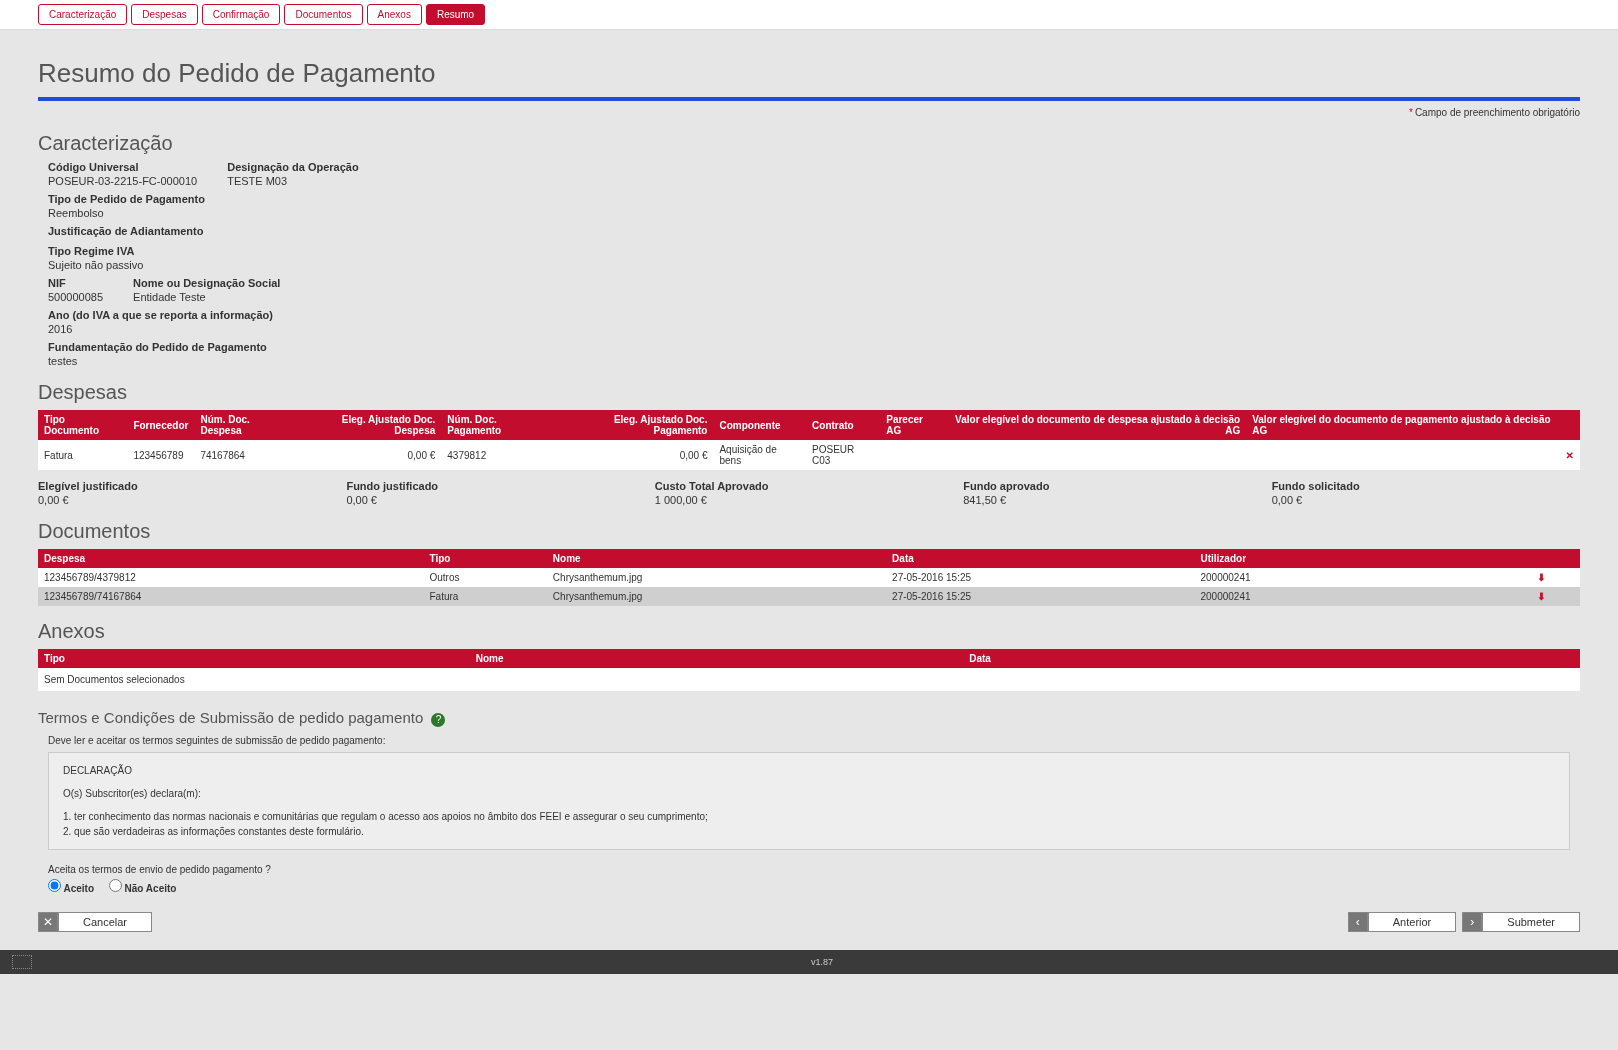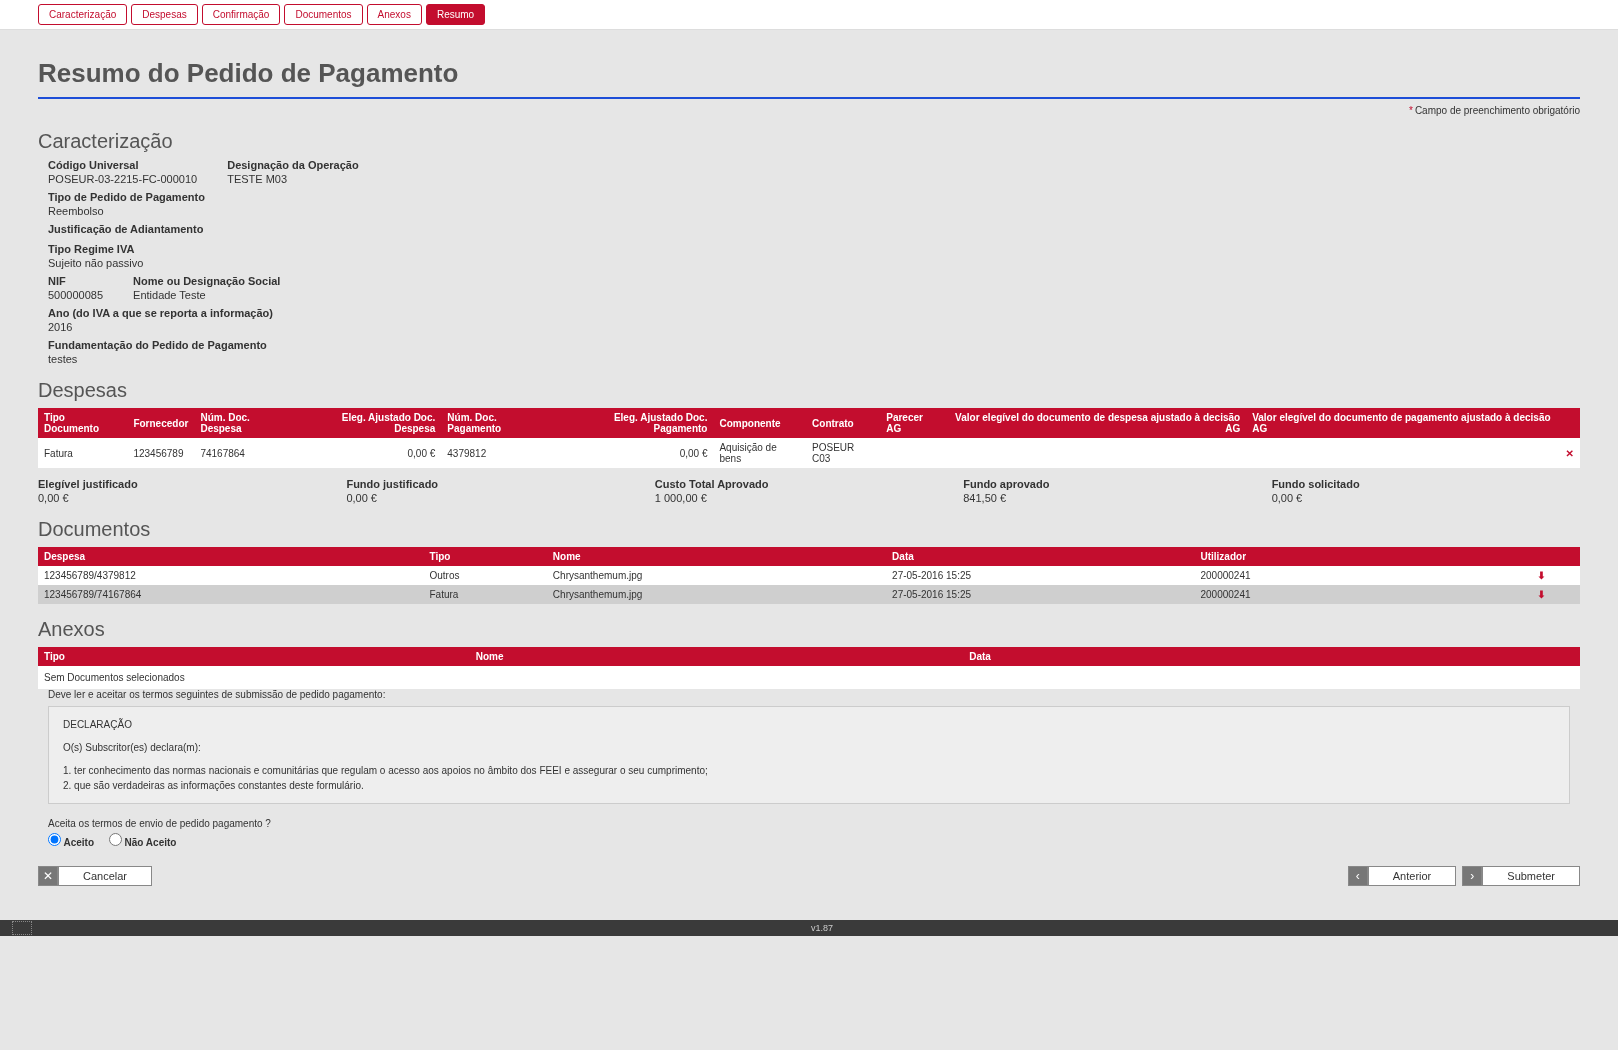--- a/index.html
+++ b/index.html
@@ -1,21 +1,21 @@
 <!DOCTYPE html>
 <html><head>
 <meta charset="utf-8">
 <style>
 *{box-sizing:border-box;margin:0;padding:0;font-family:Arial,Helvetica,sans-serif}
 body{background:#e6e6e6;font-size:11px;color:#333}
 .tabs{display:flex;gap:4px;padding:4px 38px;background:#fff;border-bottom:1px solid #ddd}
 .tab{padding:4px 10px;border:1px solid #c30d2e;color:#c30d2e;border-radius:3px;font-size:10px;cursor:pointer;background:#fff}
 .tab.active{background:#c30d2e;color:#fff}
 .page{padding:8px 38px}
-h1.page-title{font-size:26px;font-weight:700;color:#555;padding:20px 0 8px;border-bottom:2px solid #1d4ed8}
+h1.page-title{font-size:26px;font-weight:400;color:#555;padding:20px 0 8px;border-bottom:4px solid #1d4ed8}
 .required-note{float:right;font-size:10px;color:#333;margin-top:6px}
 .required-note::before{content:"*";color:#c30d2e;margin-right:2px}
 h2.section{font-size:20px;font-weight:400;color:#555;margin:14px 0 6px}
 .fields{padding:0 10px}
 .row{display:flex;gap:30px;margin:6px 0}
 .fld .lbl{font-weight:700;font-size:11px}
 .fld .val{font-size:11px;color:#333;margin-top:2px}
 table{width:100%;border-collapse:collapse;font-size:10px}
 th{background:#c30d2e;color:#fff;text-align:left;padding:4px 6px;font-weight:700}
 td{padding:4px 6px;background:#fff}
@@ -30,21 +30,21 @@
 .terms-note{font-size:10px;padding:0 10px 6px}
 .decl-box{margin:0 10px;border:1px solid #ccc;background:#eee;padding:10px 14px;font-size:10px;line-height:1.5;max-height:110px;overflow-y:auto}
 .accept-q{font-size:10px;margin:14px 10px 4px}
 .radio-row{margin:0 10px;font-size:10px}
 .radio-row label{margin-right:12px;font-weight:700}
 .btn-bar{display:flex;justify-content:space-between;padding:10px 38px 14px}
 .btn-left,.btn-right{display:flex;gap:6px}
 .btn{display:flex;align-items:center}
 .btn .ic{width:20px;height:20px;background:#777;color:#fff;display:flex;align-items:center;justify-content:center;border:1px solid #888;font-size:12px}
 .btn .txt{padding:3px 24px;border:1px solid #888;background:#fff;font-size:11px}
-.footer{height:16px;background:#3a3a3a;color:#ccc;display:flex;align-items:center;justify-content:space-between;padding:0 12px;font-size:9px;margin-top:20px}
+.footer{height:24px;background:#3a3a3a;color:#ccc;display:flex;align-items:center;justify-content:space-between;padding:0 12px;font-size:9px;margin-top:4px}
 .eu{display:flex;align-items:center;gap:6px}
 .eu-flag{width:20px;height:14px;border:1px dotted #888}
 .dl-icon{color:#c30d2e;font-weight:700}
 </style>
 </head>
 <body>
 
 <div class="tabs">
   <div class="tab">Caracterização</div>
   <div class="tab">Despesas</div>
@@ -213,20 +213,24 @@
       <th>Data</th>
     </tr>
       </thead>
     <tbody>
         <tr>
           <td colspan="3" class="empty">Sem Documentos selecionados</td>
         </tr>
       </tbody>
   </table>
 
+  <div class="terms-title">
+    <span>Termos e Condições de Submissão de pedido pagamento</span>
+    <span class="help">?</span>
+  </div>
   <div class="terms-note">Deve ler e aceitar os termos seguintes de submissão de pedido pagamento:</div>
   <div class="decl-box">
     <div style="margin-bottom:8px">DECLARAÇÃO</div>
     <div style="margin-bottom:8px">O(s) Subscritor(es) declara(m):</div>
     <div>1. ter conhecimento das normas nacionais e comunitárias que regulam o acesso aos apoios no âmbito dos FEEI e assegurar o seu cumprimento;</div>
     <div>2. que são verdadeiras as informações constantes deste formulário.</div>
   </div>
   <div class="accept-q">Aceita os termos de envio de pedido pagamento ?</div>
   <div class="radio-row">
     <label><input type="radio" name="ac" checked="" style=""> <span>Aceito</span></label>

